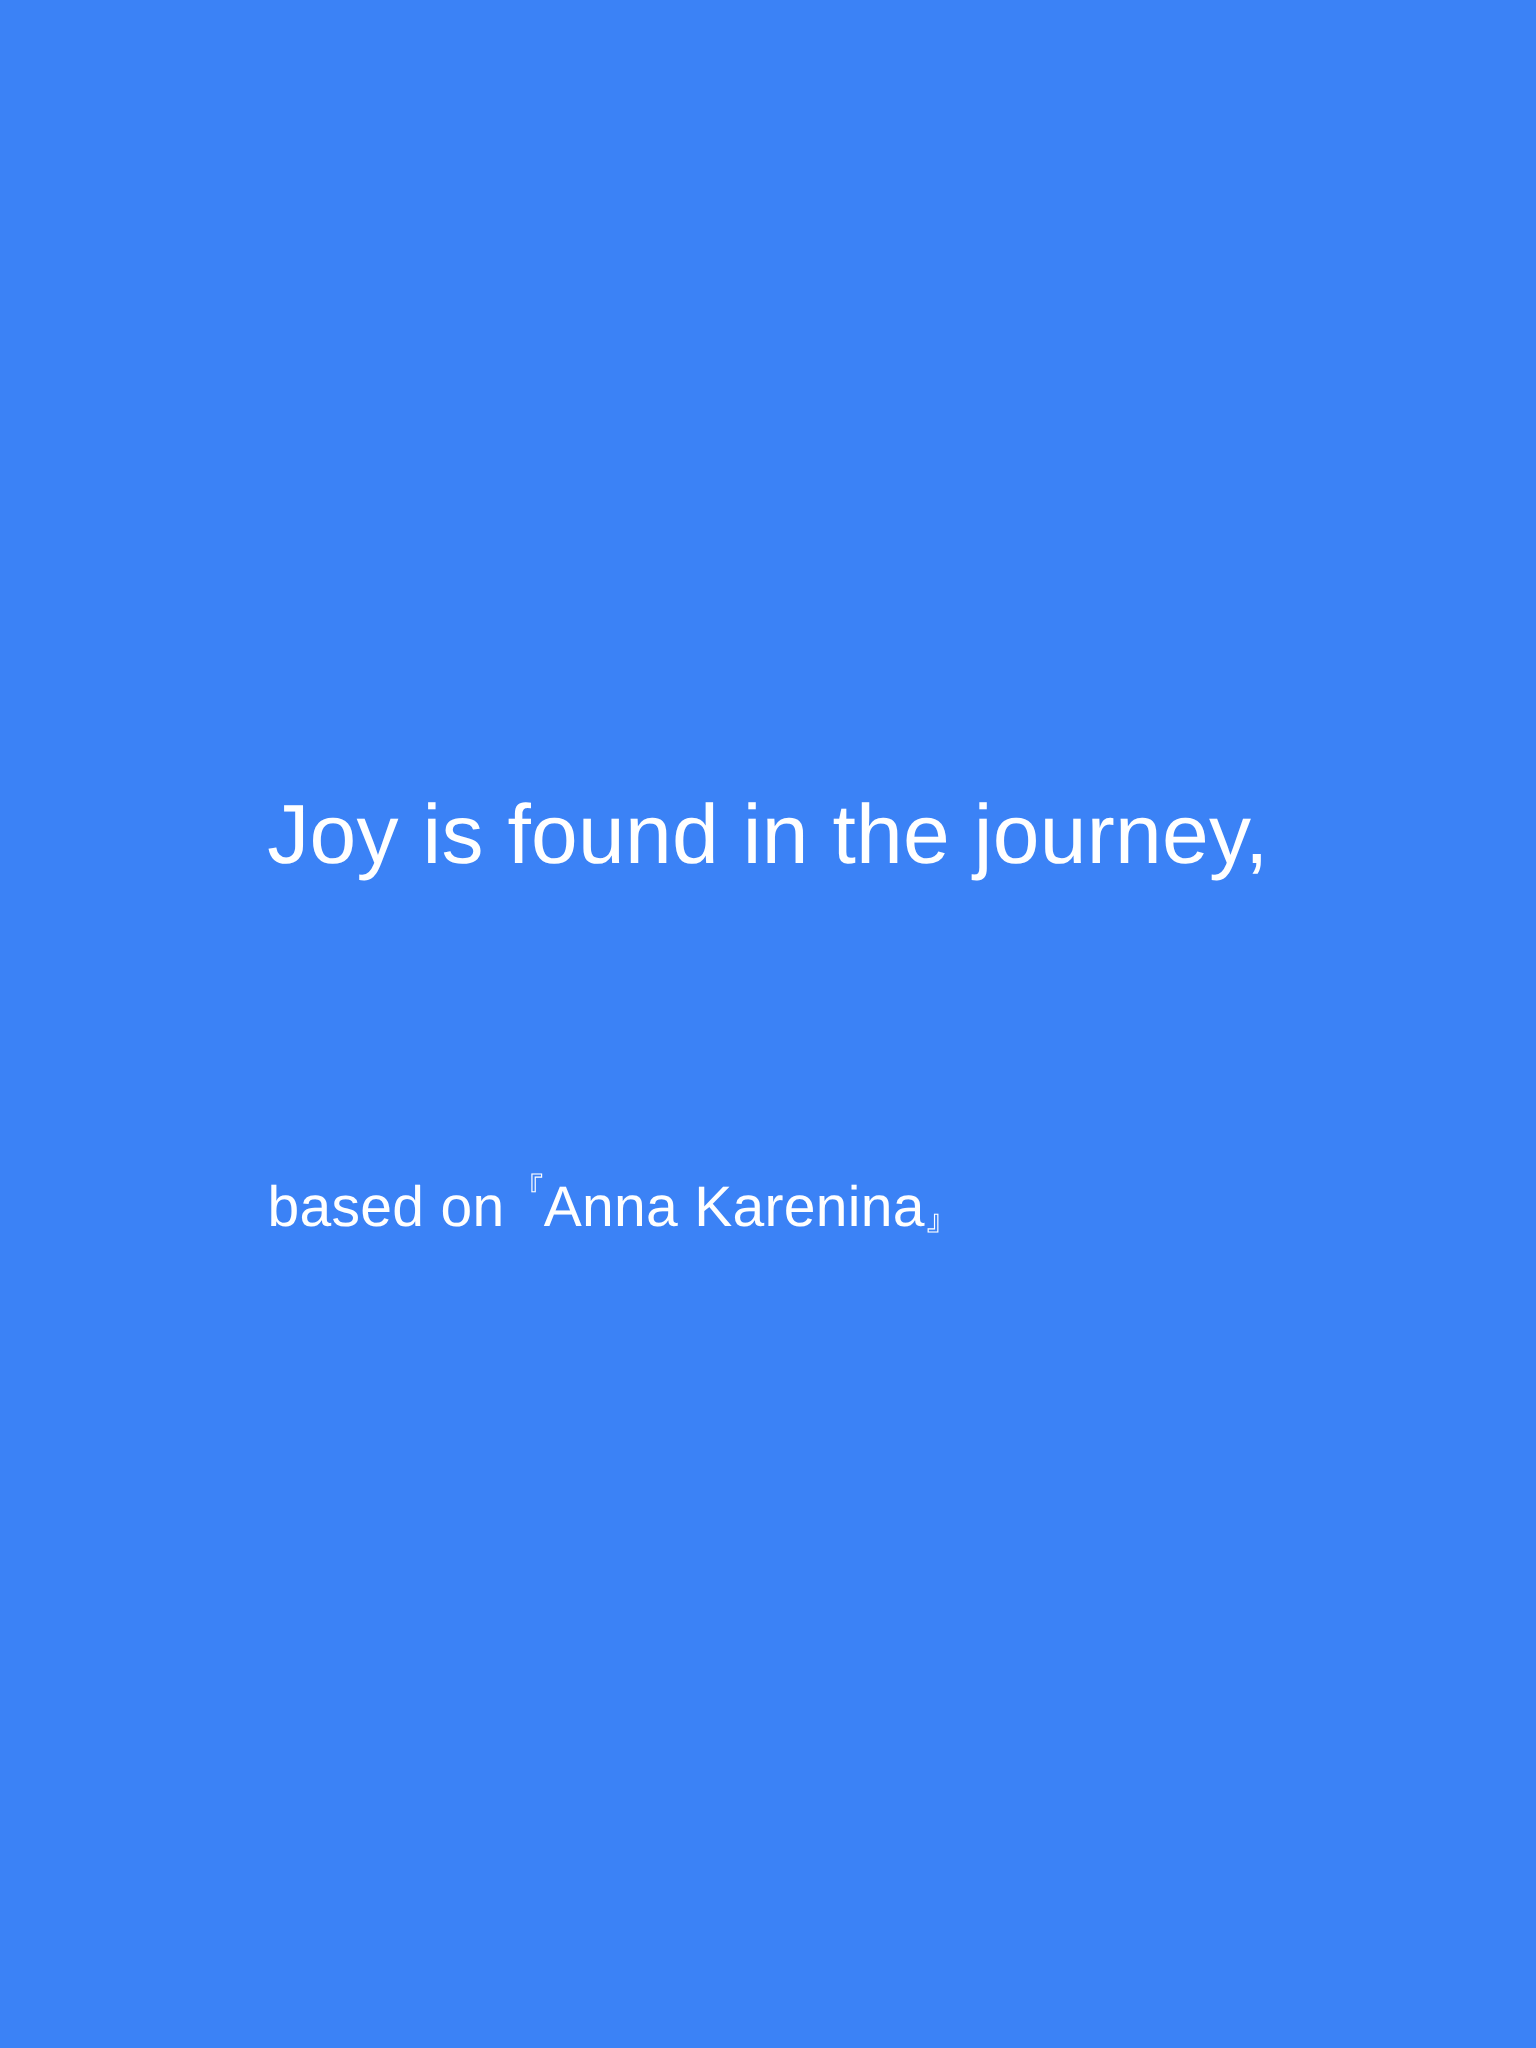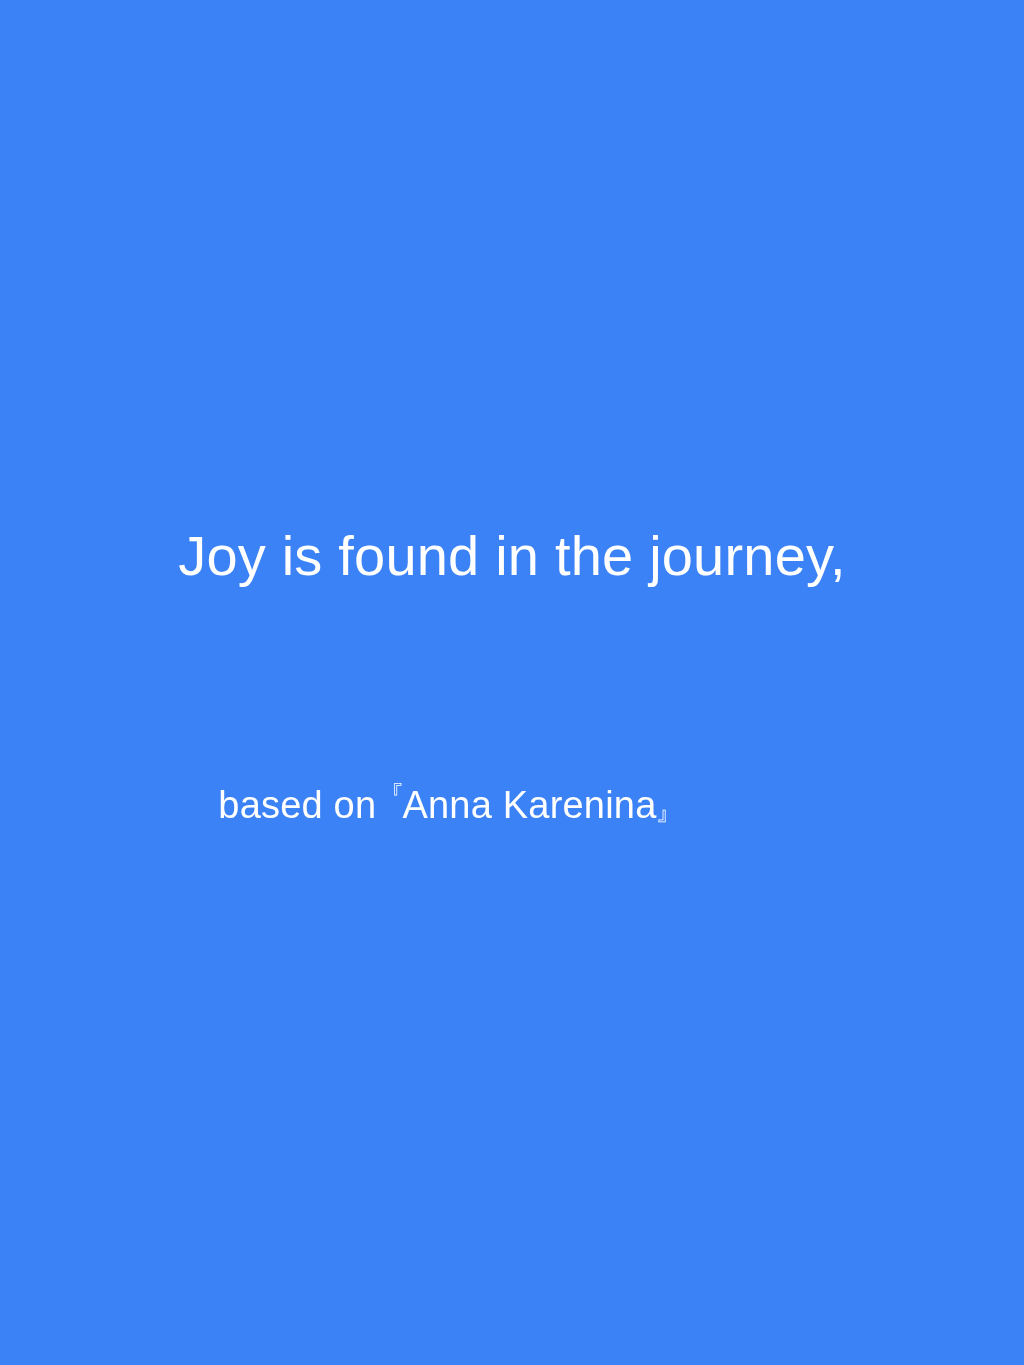--- a/index.html
+++ b/index.html
@@ -47,21 +47,20 @@
     letter-spacing: 0.2px;
     white-space: nowrap;
   }
 
   .attribution-block {
     position: absolute;
     top: 778px;
     left: 0;
     width: 820px;
     text-align: center;
-    padding-left: 40px;
   }
 
   .attribution-line {
     display: inline-block;
     color: #ffffff;
     font-family: "Liberation Sans", "DejaVu Sans", sans-serif;
     font-size: 38px;
     font-weight: 300;
     line-height: 54px;
     letter-spacing: 0.2px;

